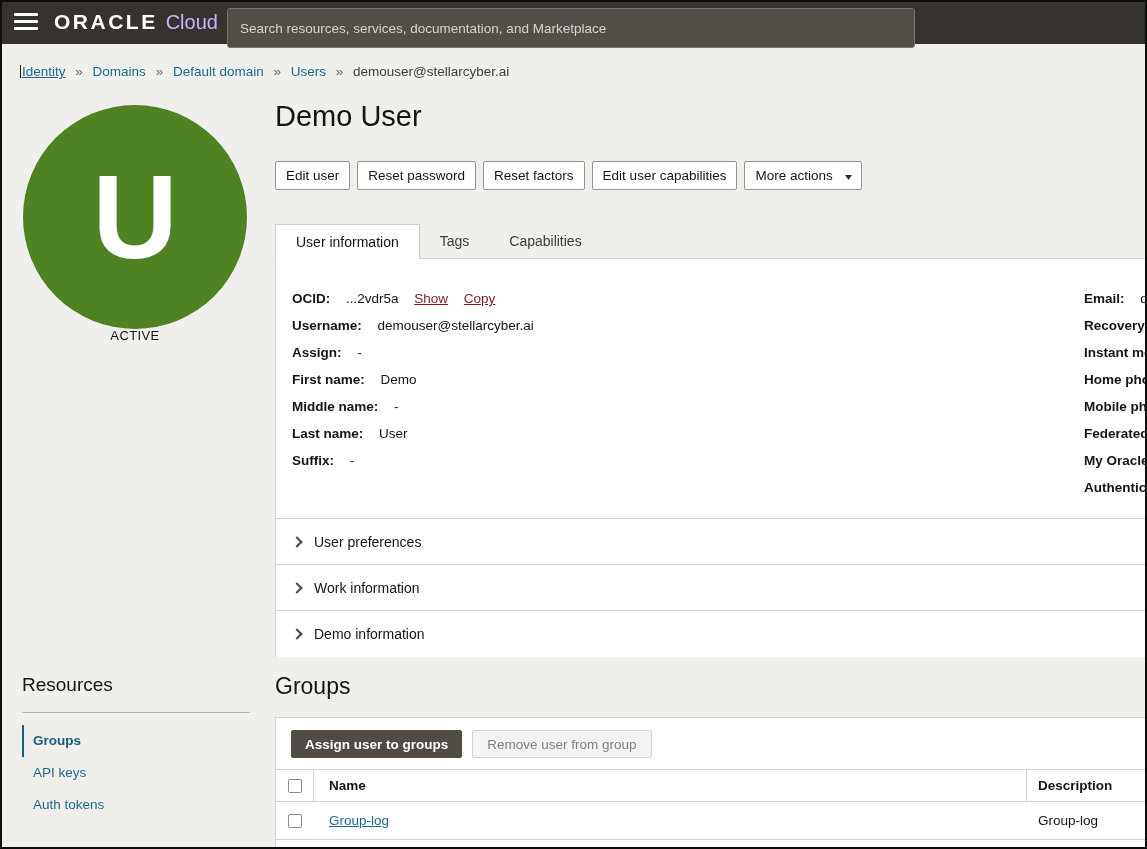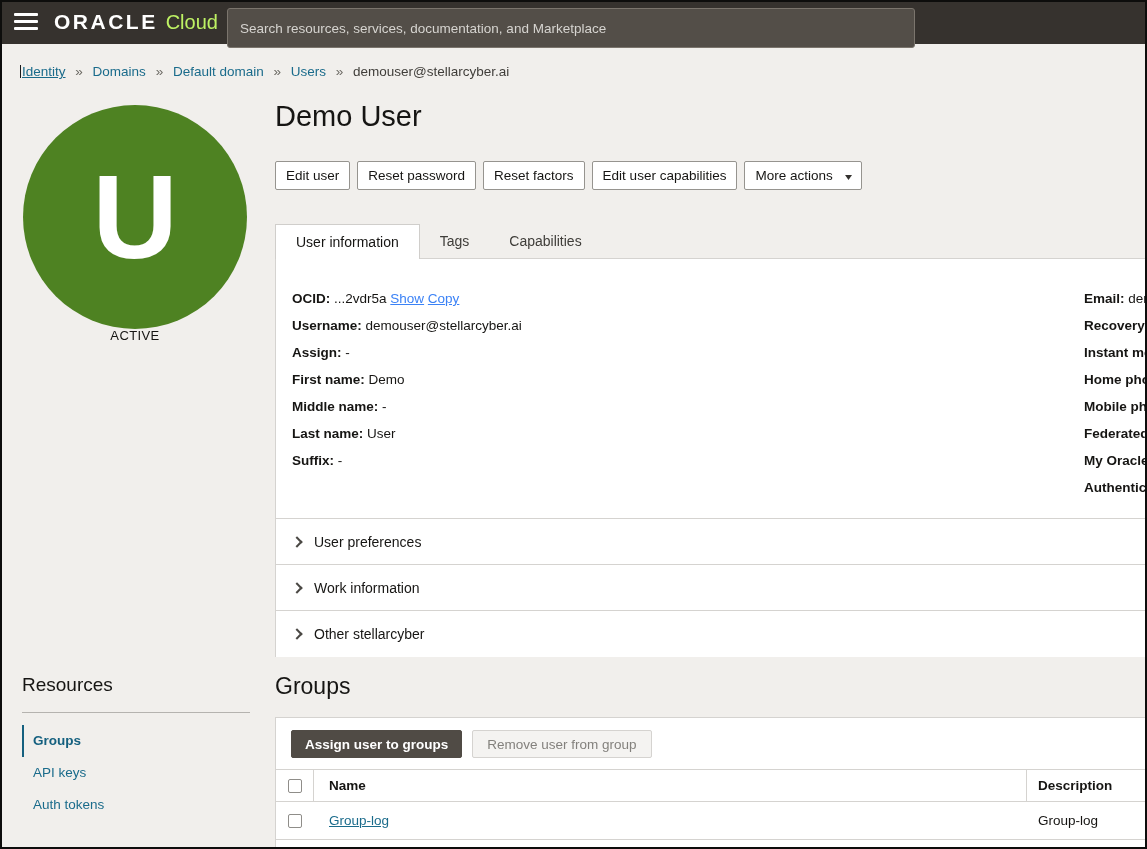--- a/index.html
+++ b/index.html
@@ -8,21 +8,21 @@
 
   .frame { position:relative; width:1147px; height:849px; border:2px solid #0d0d0c;
            background:#f1efec; overflow:hidden; color:#161513; }
 
   
   .topbar { position:absolute; top:0; left:0; right:0; height:42px; background:#36322e; }
   .hamburger { position:absolute; left:12px; top:11px; width:24px; height:19px; cursor:pointer; }
   .hamburger i { display:block; height:3px; background:#fff; margin-bottom:4px; border-radius:1px; }
   .brand { position:absolute; left:52px; top:8px; display:flex; align-items:baseline; }
   .brand-oracle { color:#fff; font-weight:700; font-size:21px; letter-spacing:2.5px; }
-  .brand-cloud { color:#bef264; font-weight:400; font-size:20px; margin-left:8px; }
+  .brand-cloud { color:#c4b5fd; font-weight:400; font-size:20px; margin-left:8px; }
   .search-wrap { position:absolute; left:225px; top:6px; width:688px; height:40px; }
   .search-wrap input { width:100%; height:100%; background:#534e48; border:1px solid #7b756d;
       border-radius:3px; color:#e9e7e4; padding:0 12px; font-size:13.5px;
       font-family:"Liberation Sans", sans-serif; outline:none; }
   .search-wrap input::placeholder { color:#d6d4d0; opacity:1; }
 
   
   .page { position:absolute; top:42px; left:0; right:0; bottom:0; }
 
   .breadcrumb { position:absolute; left:18px; top:20px; font-size:13.5px; white-space:nowrap; }
@@ -56,22 +56,22 @@
   .tab.active { background:#fff; border:1px solid #d0cecb; border-bottom:none; height:35px;
       color:#161513; }
 
   
   .info-panel { position:absolute; left:273px; top:214px; width:1128px; height:399px;
       background:#fff; border:1px solid #d5d3d0; }
   .fields { position:relative; height:260px; border-bottom:1px solid #d5d3d0;
       padding:26px 0 0 16px; font-size:13.5px; }
   .field-line { height:27px; line-height:27px; white-space:nowrap; }
   .fl { font-weight:700; }
-  .fv { margin-left:0; }
-  .inline-link { color:#3b82f6; text-decoration:underline; cursor:pointer; }
+  .fv { margin-left:12px; }
+  .inline-link { color:#7f1d1d; text-decoration:underline; margin-left:12px; cursor:pointer; }
   .fields-right { position:absolute; left:808px; top:26px; }
 
   .accordion-row { height:46px; border-bottom:1px solid #d5d3d0; display:flex; align-items:center;
       padding-left:17px; font-size:14px; cursor:pointer; background:#fff; }
   .accordion-row:last-child { border-bottom:none; }
   .chev { width:8px; height:8px; border-top:2px solid #4a4844; border-right:2px solid #4a4844;
       transform:rotate(45deg); margin-right:13px; flex:none; }
 
   
   .resources { position:absolute; left:20px; top:630px; width:228px; }
@@ -229,21 +229,21 @@
       <div class="accordion-row">
         <span class="chev"></span>
         <span>User preferences</span>
       </div>
       <div class="accordion-row">
         <span class="chev"></span>
         <span>Work information</span>
       </div>
       <div class="accordion-row">
         <span class="chev"></span>
-        <span>Other stellarcyber</span>
+        <span>Demo information</span>
       </div>
     </section>
 
     <aside class="resources">
       <h3 class="resources-title">Resources</h3>
       <div class="res-divider"></div>
       <div class="res-item active">Groups</div>
       <div class="res-item">API keys</div>
       <div class="res-item">Auth tokens</div>
     </aside>

